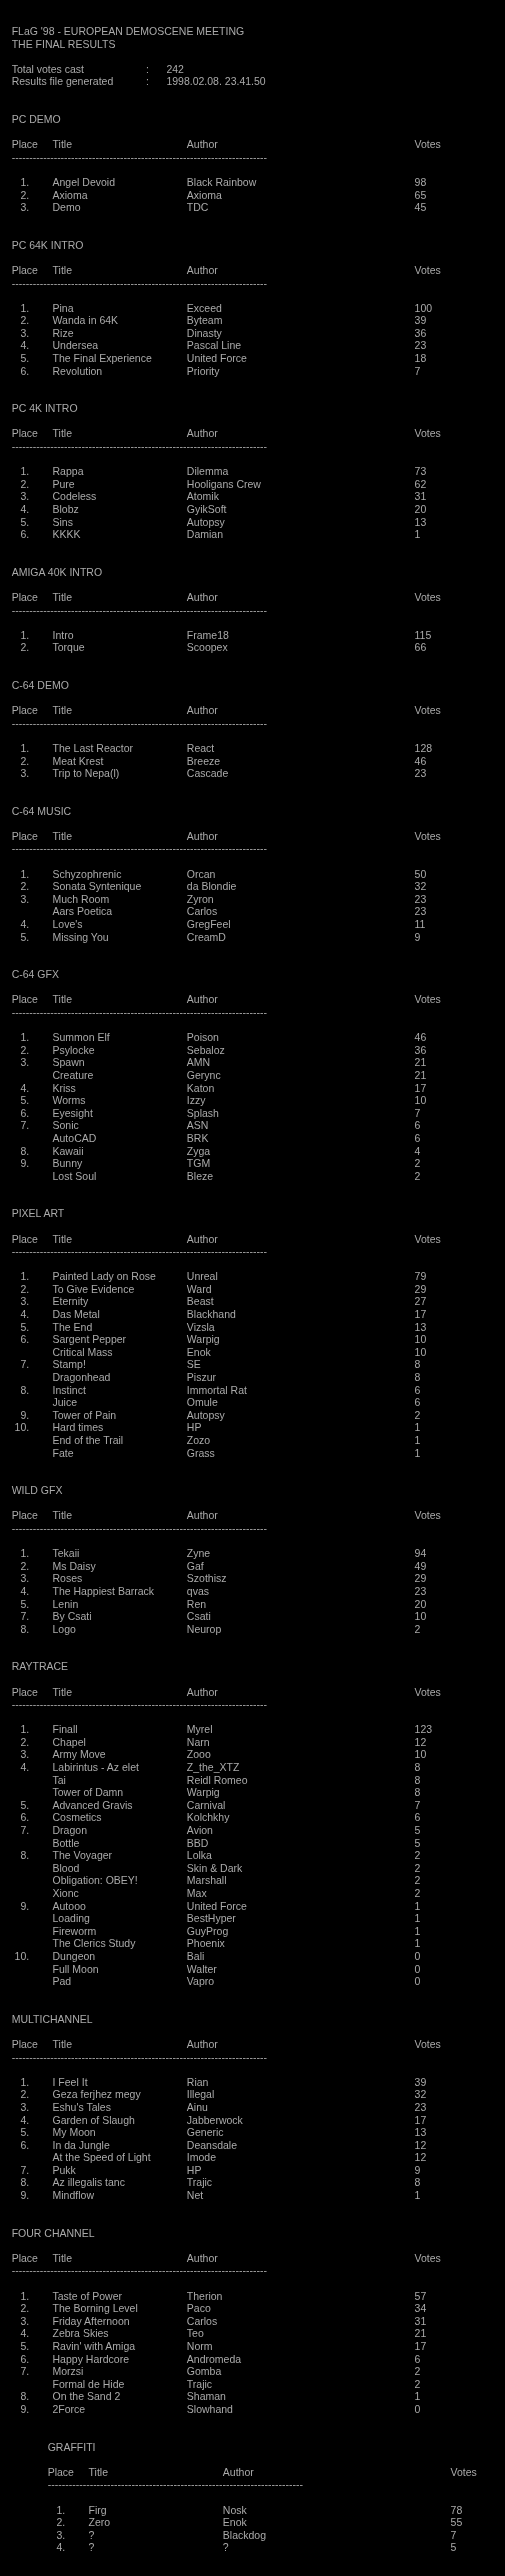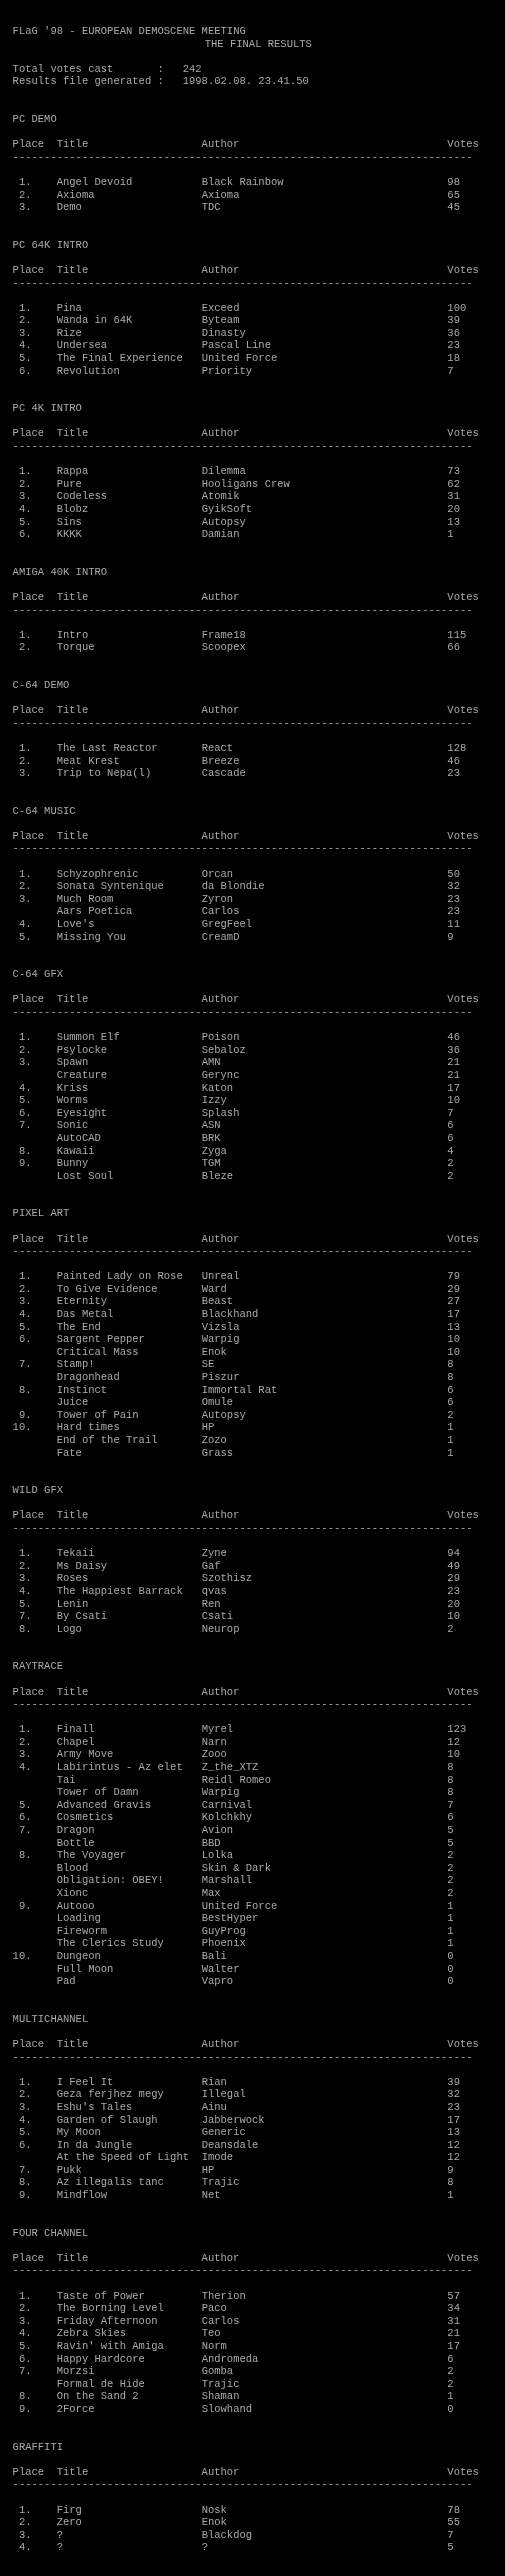--- a/index.html
+++ b/index.html
@@ -5,35 +5,35 @@
   html,body{margin:0;padding:0;}
   body{
     width:505px;height:2576px;
     background:#000000;
     overflow:hidden;
   }
   #screen{
     box-sizing:border-box;
     width:504px;height:2576px;
     padding-top:25px;
-    font-family:Liberation Mono, monospace;
+    font-family:Liberation Sans, sans-serif;
     font-size:10.5px;
     line-height:12.6px;
     color:#aaaaaa;
   }
   .line{height:12.6px;white-space:pre;overflow:hidden;}
   .ind{padding-left:2ch;}
   
-  #file-header .t2{margin-bottom:12.6px;text-align:center;}
+  #file-header .t2{margin-bottom:12.6px;}
   #file-header{margin-bottom:25px;}
   .info-label{display:inline-block;width:23ch;}
   .info-value{display:inline-block;margin-left:3ch;}
   
   .section{margin-bottom:25px;}
-  .section:last-child{margin-bottom:0;}
+  .section:last-child{margin-bottom:0;padding-left:36px;}
   .sec-title{margin-bottom:12.6px;}
   .dashline{margin-bottom:12.6px;}
   .h-place{display:inline-block;width:7ch;}
   .h-title{display:inline-block;width:23ch;}
   .h-author{display:inline-block;width:39ch;}
   .h-votes{display:inline-block;text-align:center;}
   .c-place{display:inline-block;width:5ch;text-align:right;}
   .c-title{display:inline-block;width:23ch;margin-left:4ch;}
   .c-author{display:inline-block;width:39ch;}
   .c-votes{display:inline-block;}

